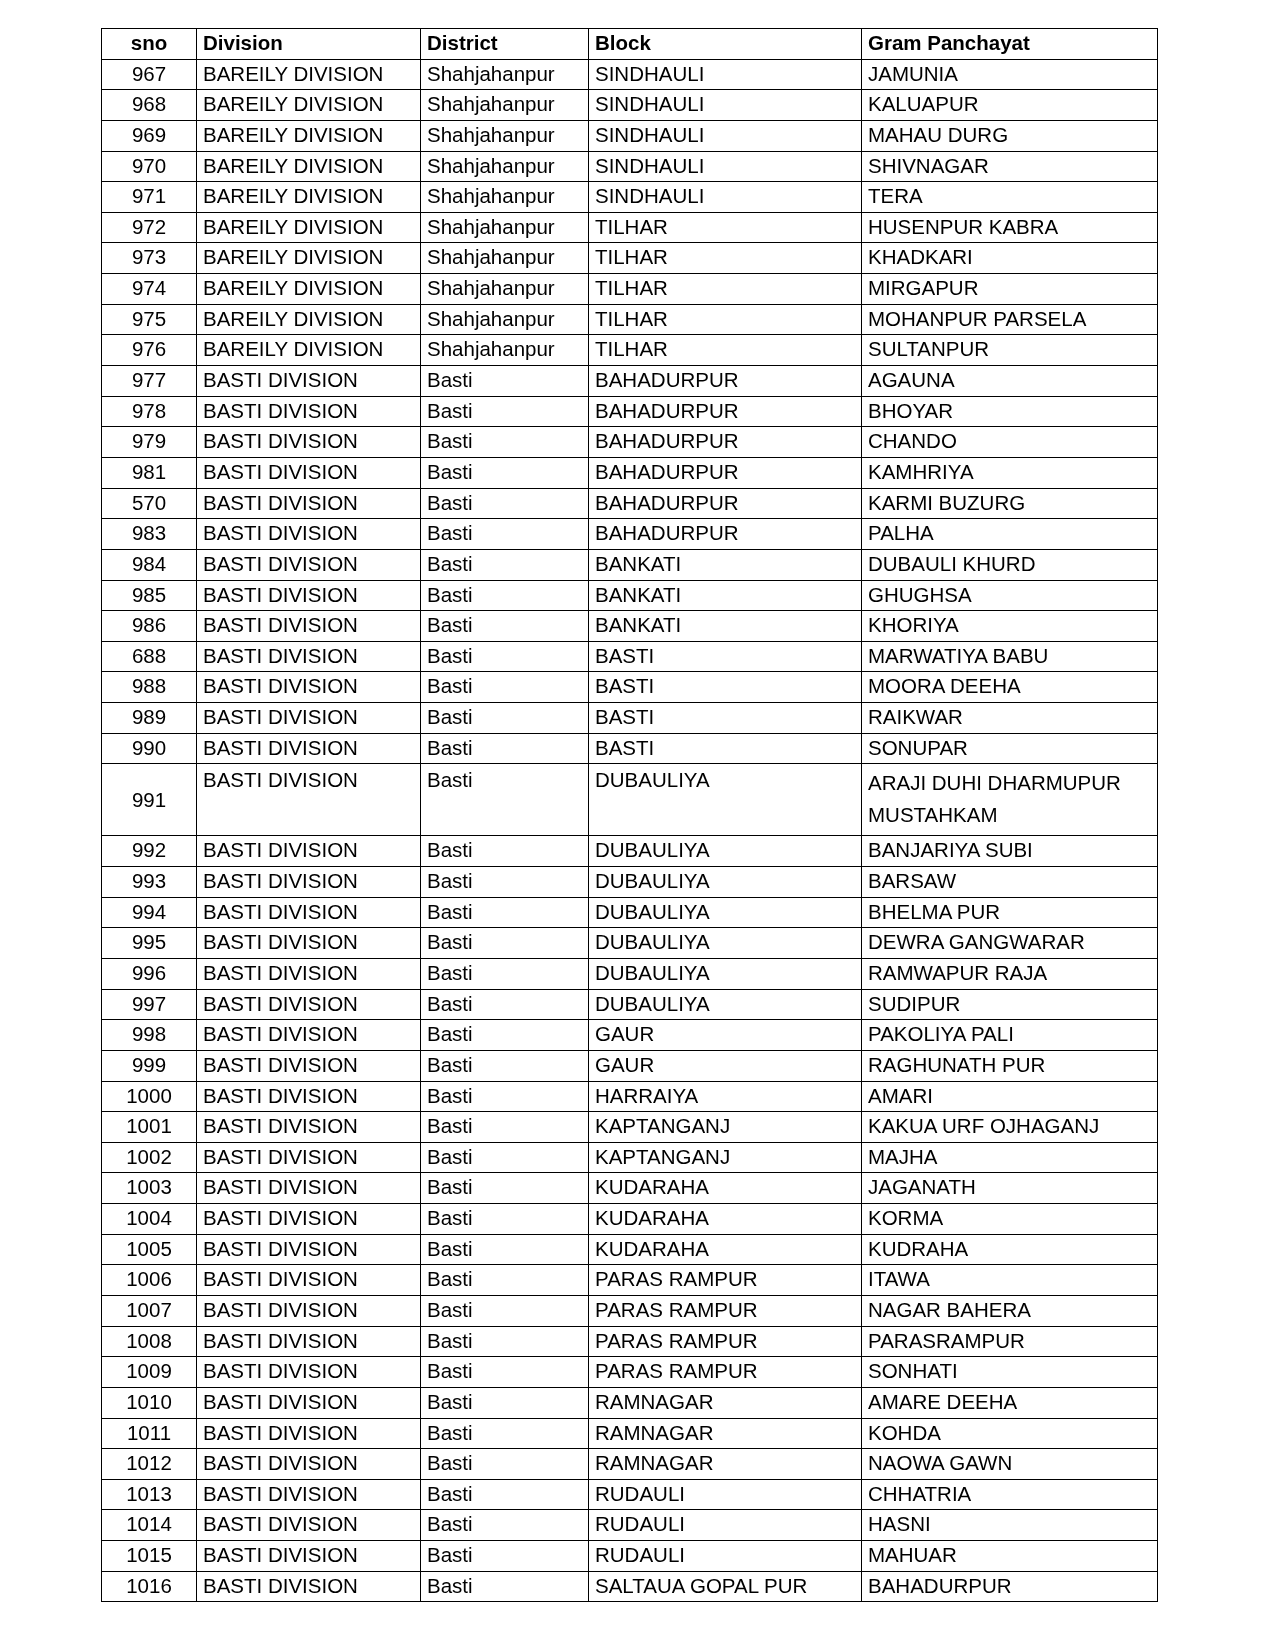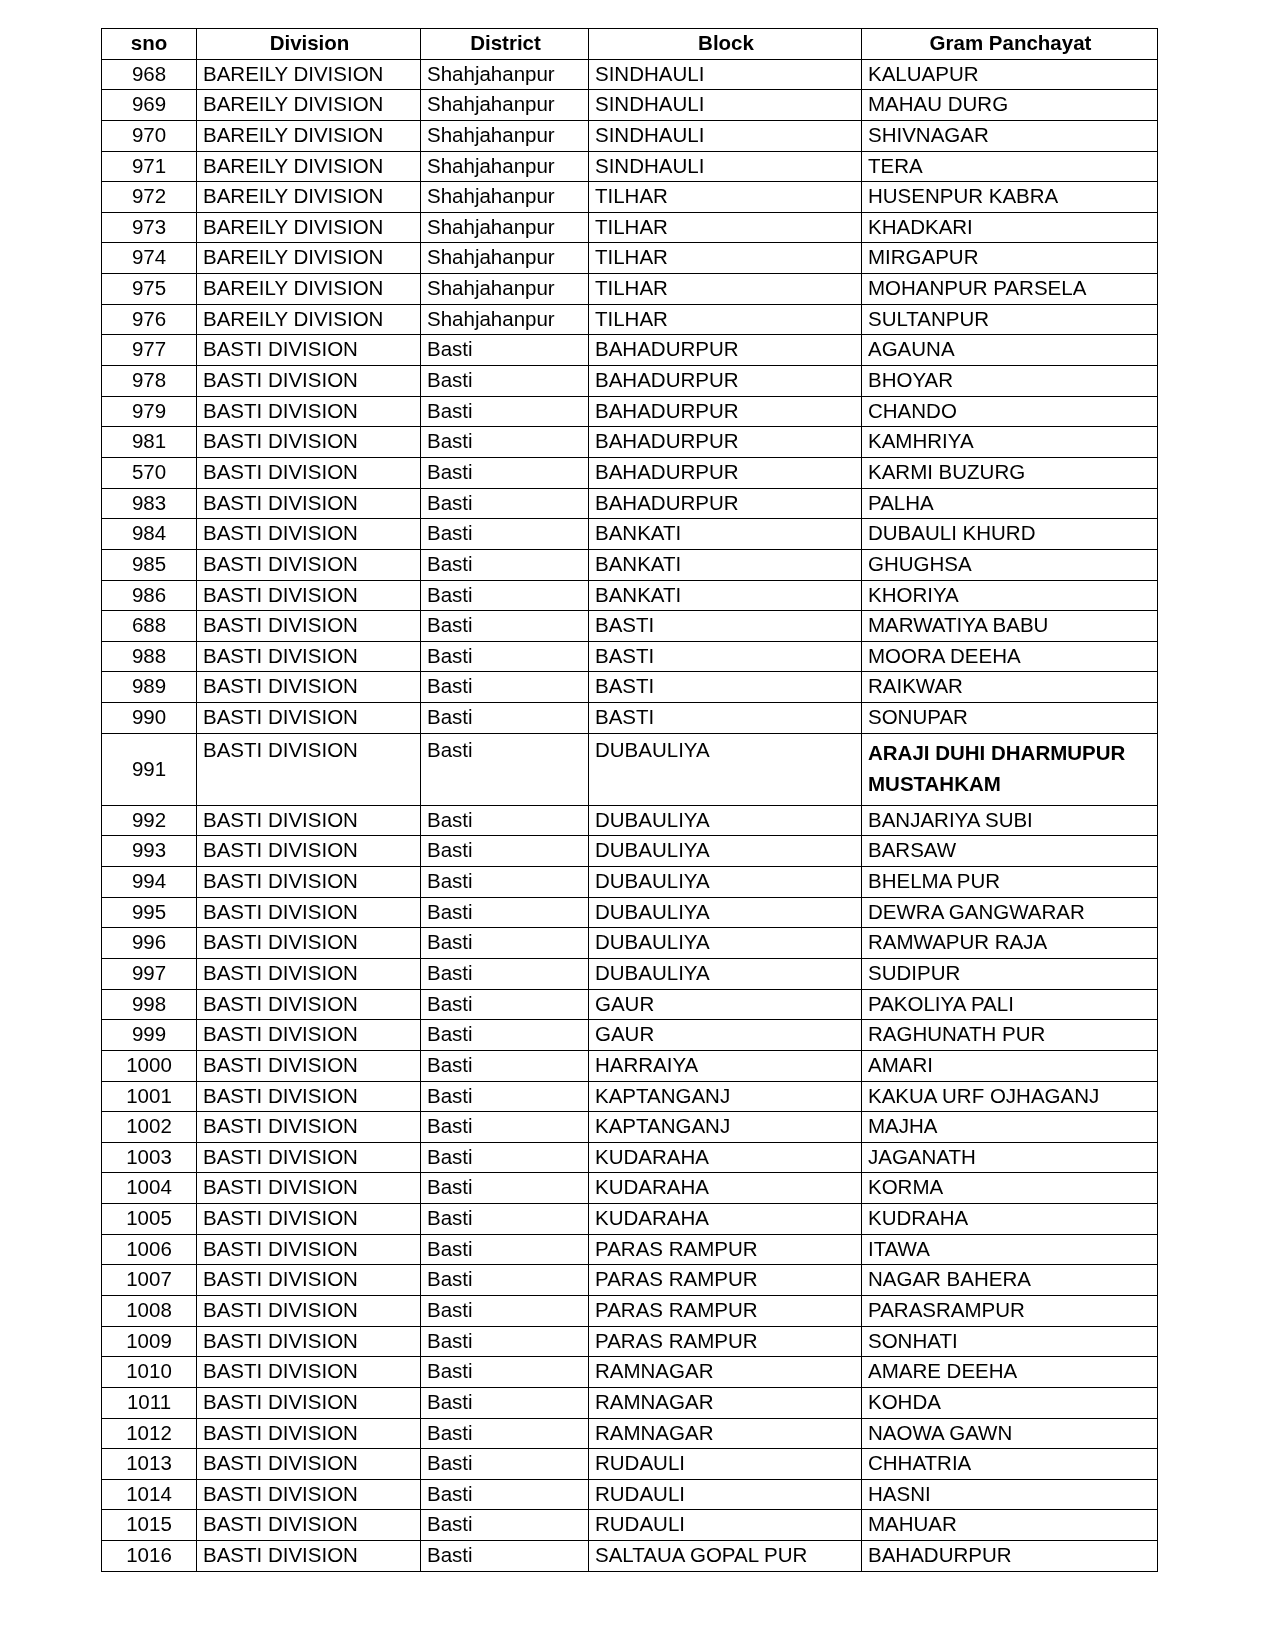--- a/index.html
+++ b/index.html
@@ -45,21 +45,21 @@
     line-height: 1.30;
     padding: 1px 4px 2px 6px;
     vertical-align: middle;
     white-space: nowrap;
     overflow: visible;
     height: 25px;
     box-sizing: border-box;
   }
   table.data-table thead th {
     font-weight: bold;
-    text-align: center;
+    text-align: left;
   }
   table.data-table thead th.h-sno {
     text-align: center;
     padding-left: 4px;
   }
   table.data-table td.cell-sno {
     text-align: center;
     padding-left: 4px;
     padding-right: 4px;
   }
@@ -71,21 +71,20 @@
     height: 72px;
     vertical-align: top;
     padding-top: 3px;
   }
   table.data-table tr.tall td.cell-sno {
     vertical-align: middle;
   }
   table.data-table tr.tall td.cell-gp {
     white-space: normal;
     line-height: 1.52;
-    font-weight: bold;
   }
 </style>
 </head>
 <body>
 
 <div class="page">
   <div class="table-wrap">
     <table class="data-table">
       <colgroup>
         <col class="c-sno">
@@ -98,20 +97,27 @@
         <tr>
           <th class="h-sno">sno</th>
           <th>Division</th>
           <th>District</th>
           <th>Block</th>
           <th>Gram Panchayat</th>
         </tr>
       </thead>
       <tbody id="table-body">
           <tr>
+            <td class="cell-sno">967</td>
+            <td class="cell-text">BAREILY DIVISION</td>
+            <td class="cell-text">Shahjahanpur</td>
+            <td class="cell-text">SINDHAULI</td>
+            <td class="cell-text cell-gp">JAMUNIA</td>
+          </tr>
+          <tr>
             <td class="cell-sno">968</td>
             <td class="cell-text">BAREILY DIVISION</td>
             <td class="cell-text">Shahjahanpur</td>
             <td class="cell-text">SINDHAULI</td>
             <td class="cell-text cell-gp">KALUAPUR</td>
           </tr>
           <tr>
             <td class="cell-sno">969</td>
             <td class="cell-text">BAREILY DIVISION</td>
             <td class="cell-text">Shahjahanpur</td>

